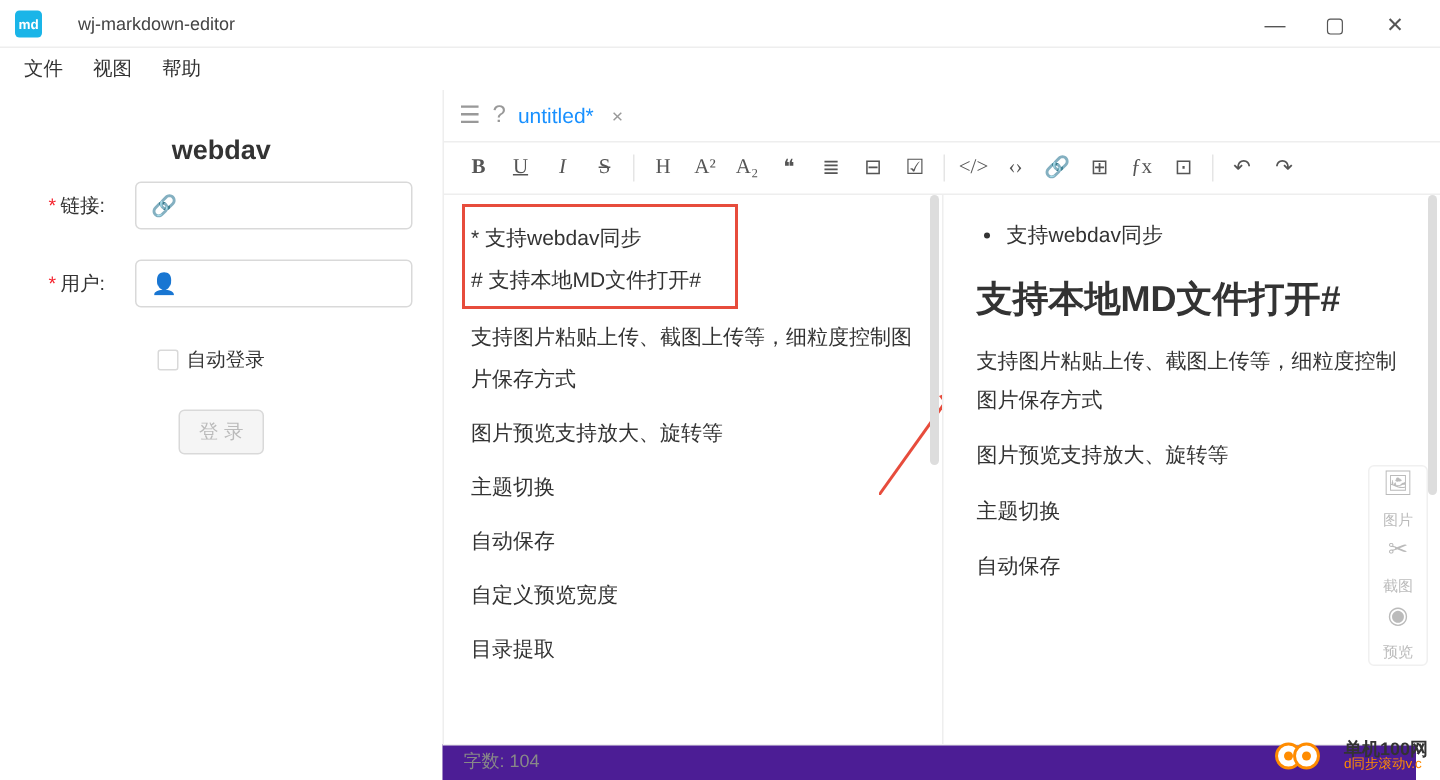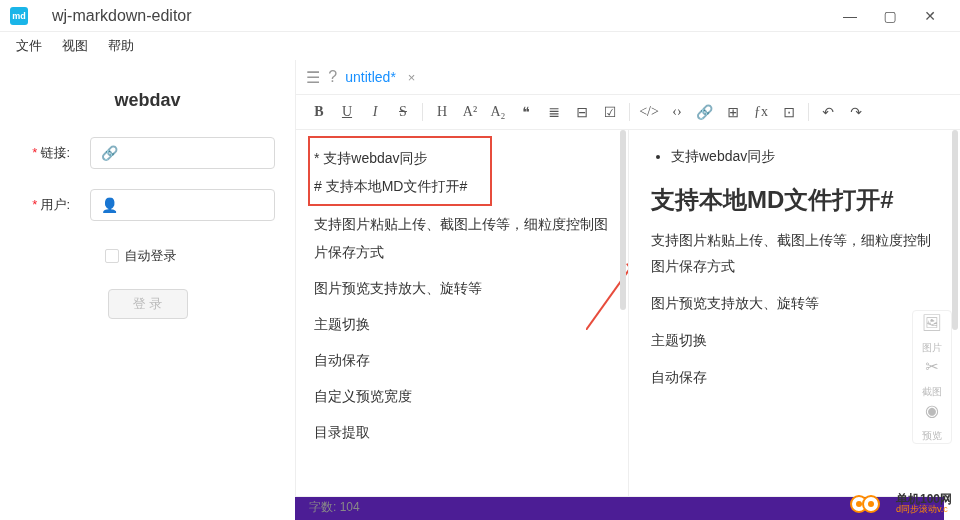--- a/index.html
+++ b/index.html
@@ -1,35 +1,35 @@
 <!DOCTYPE html>
 <html><head>
 <meta charset="utf-8">
 <style>
 *{box-sizing:border-box;margin:0;padding:0}
 body{font-family:"Microsoft YaHei",Arial,sans-serif;font-size:13px;color:#333;background:#fff;width:960px;height:520px;overflow:hidden;position:relative}
 .titlebar{height:32px;display:flex;align-items:center;padding:0 10px;border-bottom:1px solid #eee}
 .app-icon{width:18px;height:18px;background:#1ab5e8;border-radius:3px;color:#fff;font-size:9px;display:flex;align-items:center;justify-content:center;margin-right:24px;font-weight:bold}
-.title{font-size:16px;color:#444}
+.title{font-size:12px;color:#444}
 .win-controls{margin-left:auto;display:flex;gap:0}
 .win-btn{width:40px;height:28px;display:flex;align-items:center;justify-content:center;font-size:14px;color:#555;cursor:pointer}
 .menubar{height:28px;display:flex;align-items:center;padding:0 8px;gap:4px}
 .menu-item{padding:2px 8px;font-size:13px;color:#333;cursor:pointer}
 .main{display:flex;height:460px}
 .sidebar{width:295px;padding:30px 20px;display:flex;flex-direction:column;align-items:center}
-.sidebar-title{font-size:18px;font-weight:bold;margin-bottom:26px}
+.sidebar-title{font-size:18px;font-weight:bold;margin-bottom:10px}
 .form-row{display:flex;align-items:center;margin-bottom:20px;width:100%}
 .form-label{width:50px;font-size:13px;color:#333;text-align:right;margin-right:20px}
 .req{color:#f5222d;margin-right:3px}
 .form-input{flex:1;height:32px;border:1px solid #d9d9d9;border-radius:4px;display:flex;align-items:center;padding:0 10px;background:#fff;position:relative}
 .input-icon{color:#999;font-size:14px;margin-right:6px}
 .eye-icon{margin-left:auto;color:#bbb;cursor:pointer}
 .checkbox-row{display:flex;align-items:center;margin:6px 14px 24px 0}
 .checkbox{width:14px;height:14px;border:1px solid #d9d9d9;border-radius:2px;margin-right:6px}
-.login-btn{width:80px;height:30px;background:#f5f5f5;border:1px solid #d9d9d9;border-radius:4px;display:flex;align-items:center;justify-content:center;color:#bbb;cursor:pointer}
+.login-btn{width:57px;height:30px;background:#f5f5f5;border:1px solid #d9d9d9;border-radius:4px;display:flex;align-items:center;justify-content:center;color:#bbb;cursor:pointer}
 .editor-area{flex:1;display:flex;flex-direction:column;border-left:1px solid #eee}
 .tab-bar{height:34px;display:flex;align-items:center;padding:0 10px;gap:8px}
 .tab-icon{color:#999;font-size:16px;cursor:pointer}
 .tab-name{color:#1890ff;font-size:14px}
 .tab-close{color:#999;margin-left:4px;cursor:pointer;font-size:13px}
 .toolbar{height:36px;border-top:1px solid #eee;border-bottom:1px solid #eee;display:flex;align-items:center;padding:0 10px;gap:2px}
 .tb-btn{width:26px;height:26px;display:flex;align-items:center;justify-content:center;color:#555;font-size:14px;cursor:pointer;font-family:serif}
 .tb-sep{width:1px;height:18px;background:#e5e5e5;margin:0 4px}
 .bold{font-weight:bold}
 .underline{text-decoration:underline}

